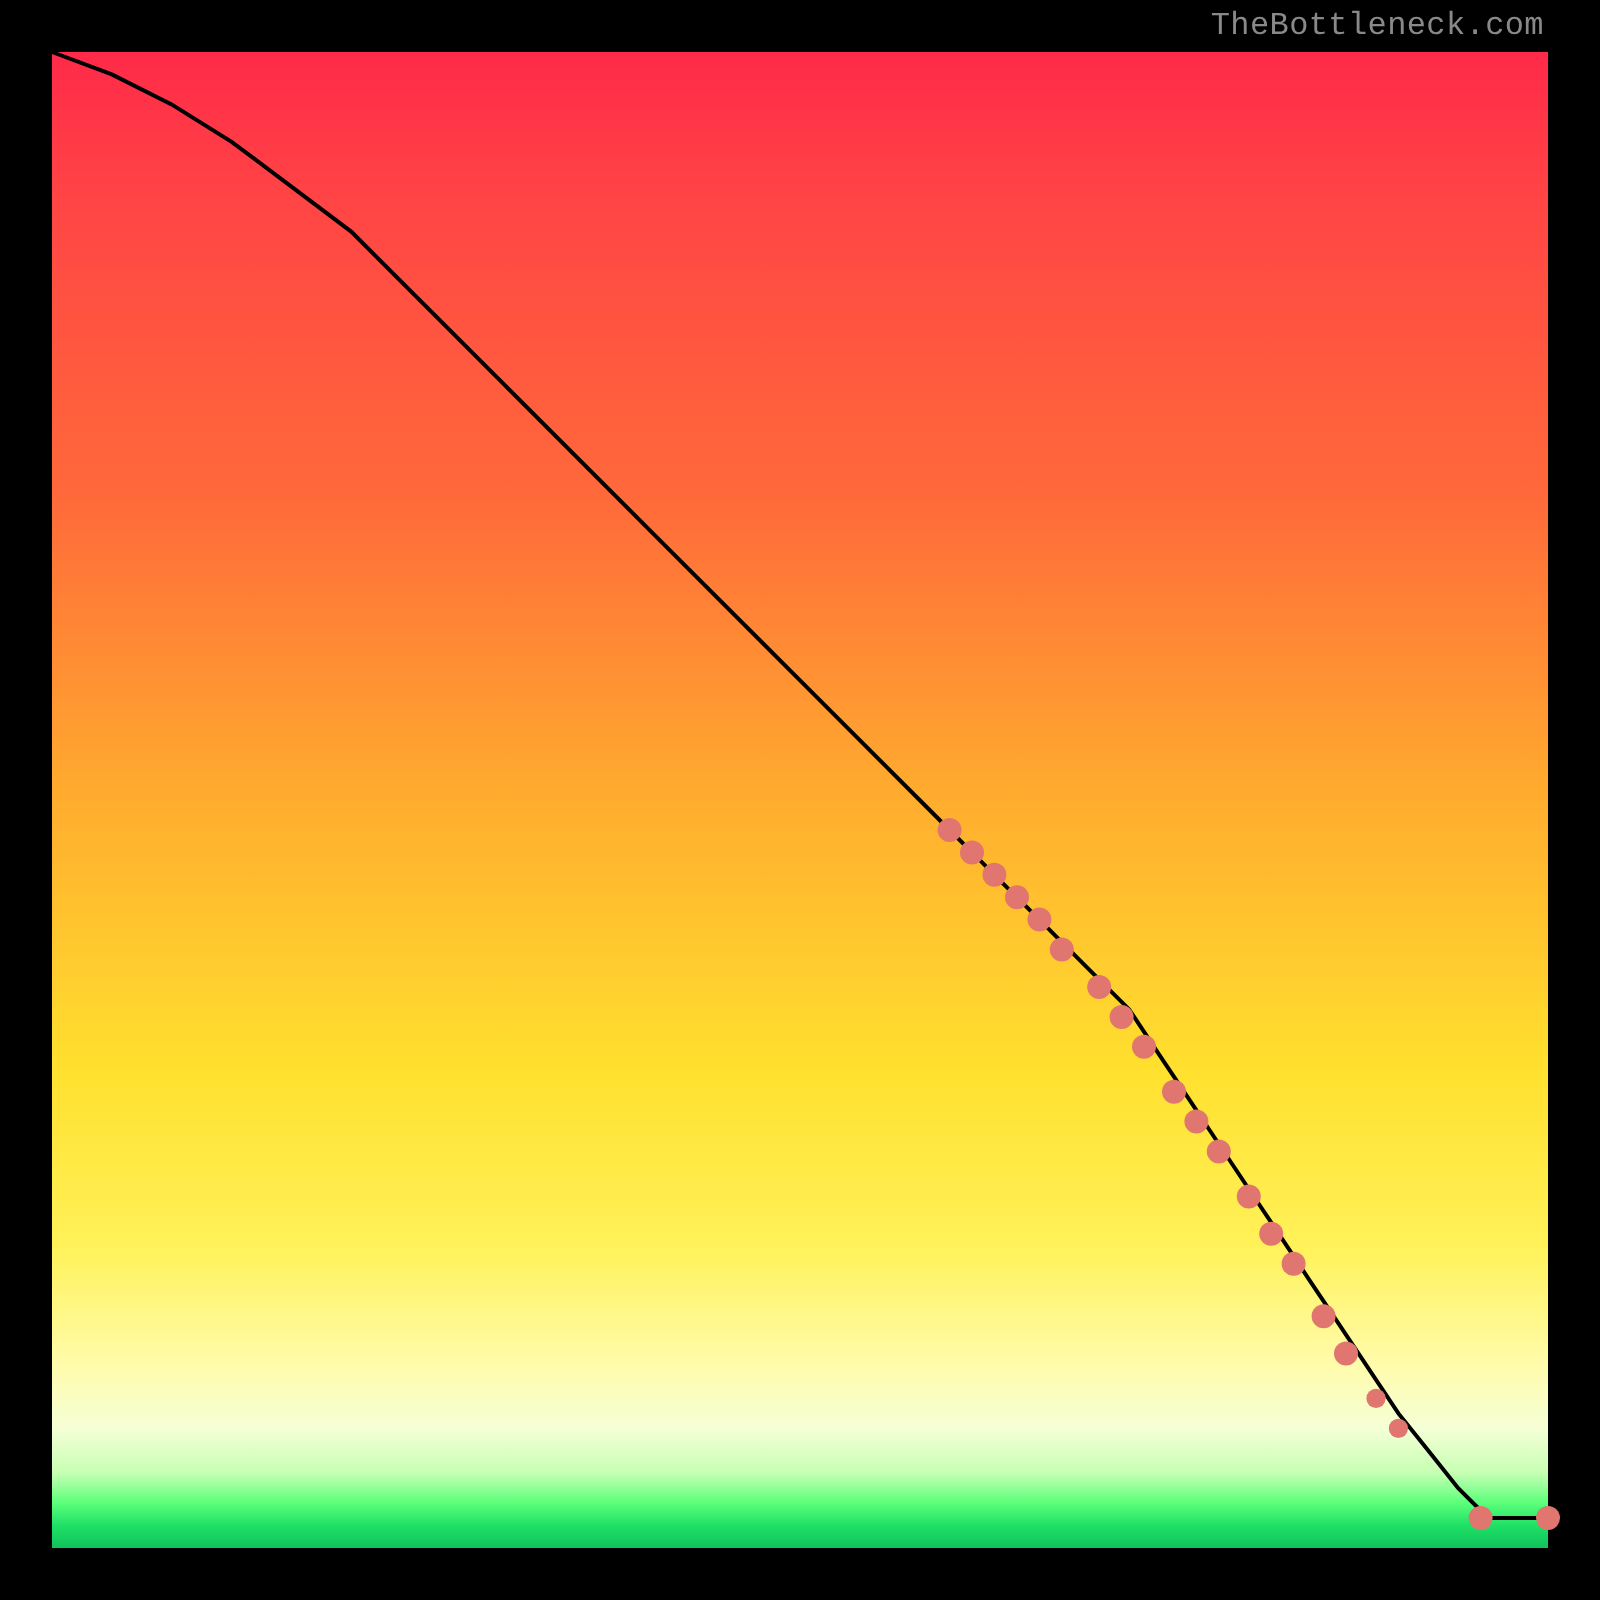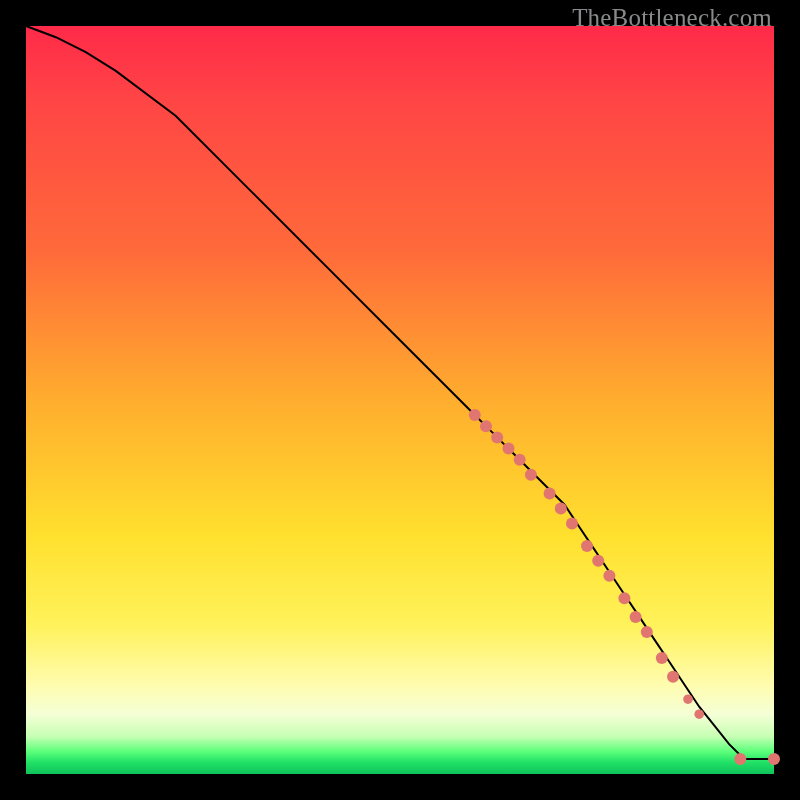--- a/index.html
+++ b/index.html
@@ -30,22 +30,22 @@
       #c6ffb3 95%,
       #5bff7a 97%,
       #1fe066 98.5%,
       #10c25a 100%
     );
   }
   .watermark {
     position: absolute;
     top: 4px;
     right: 28px;
-    font-family: Liberation Serif, serif;
-    font-size: 25px;
+    font-family: Liberation Mono, monospace;
+    font-size: 16px;
     font-weight: 400;
     color: #88898a;
     letter-spacing: 0.2px;
     pointer-events: none;
   }
   svg.curve {
     position: absolute;
     left: 0; top: 0;
     width: 748px; height: 748px;
     overflow: visible;

